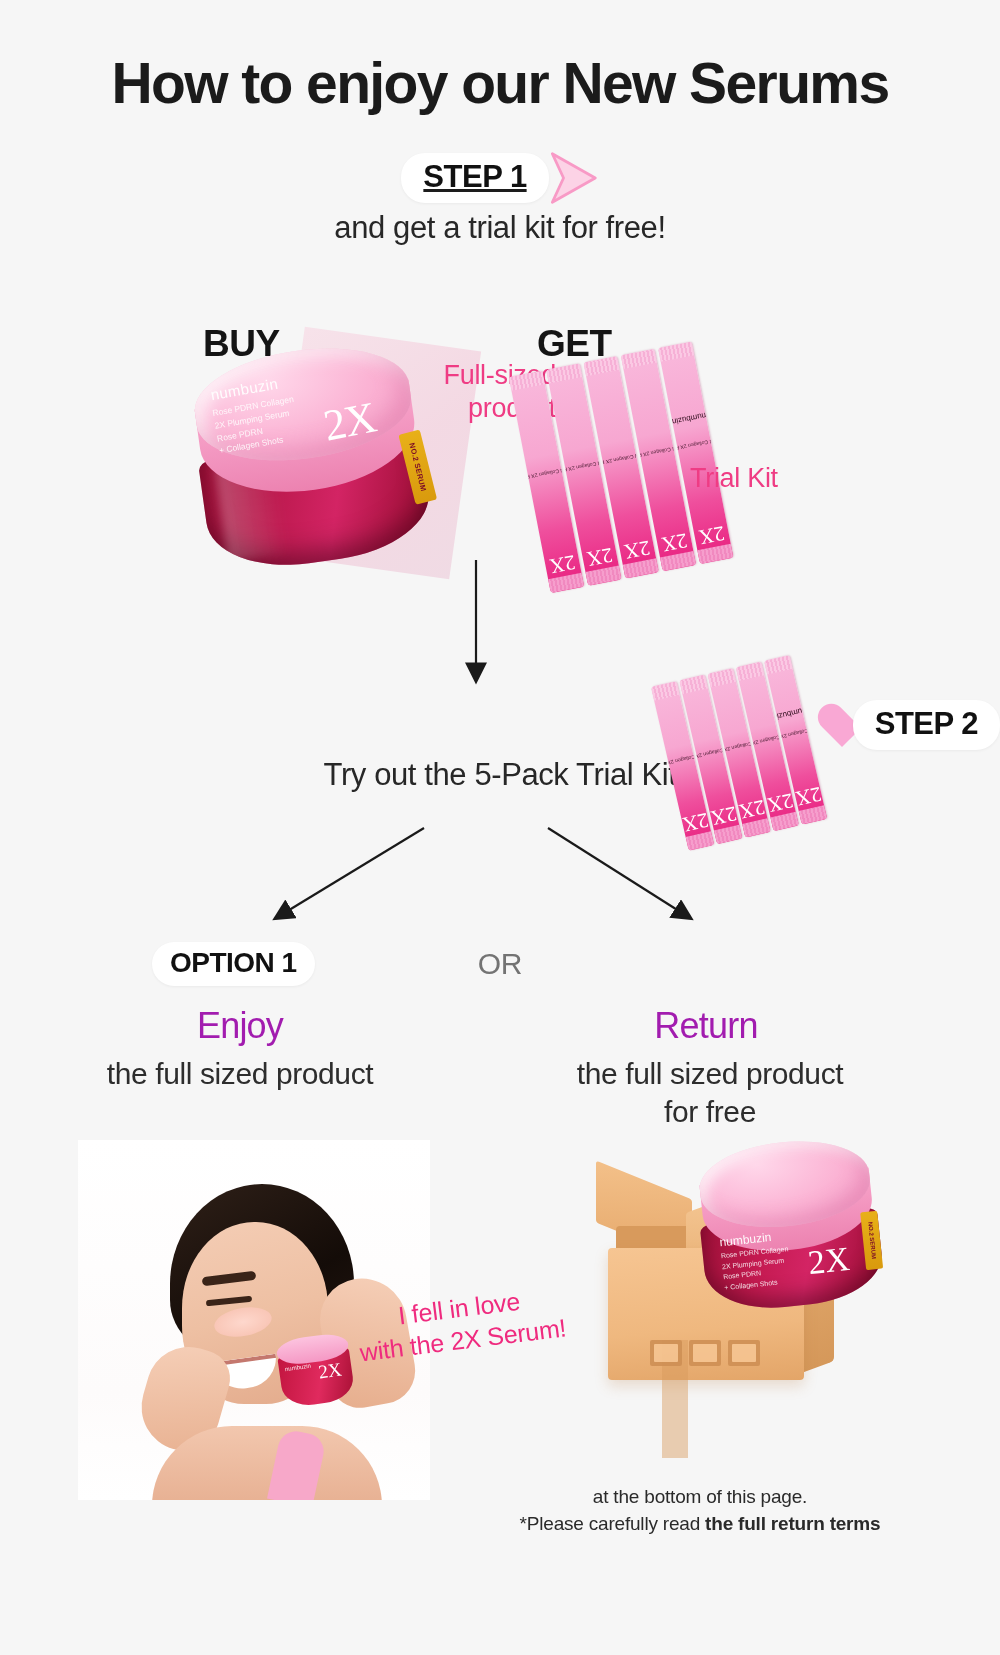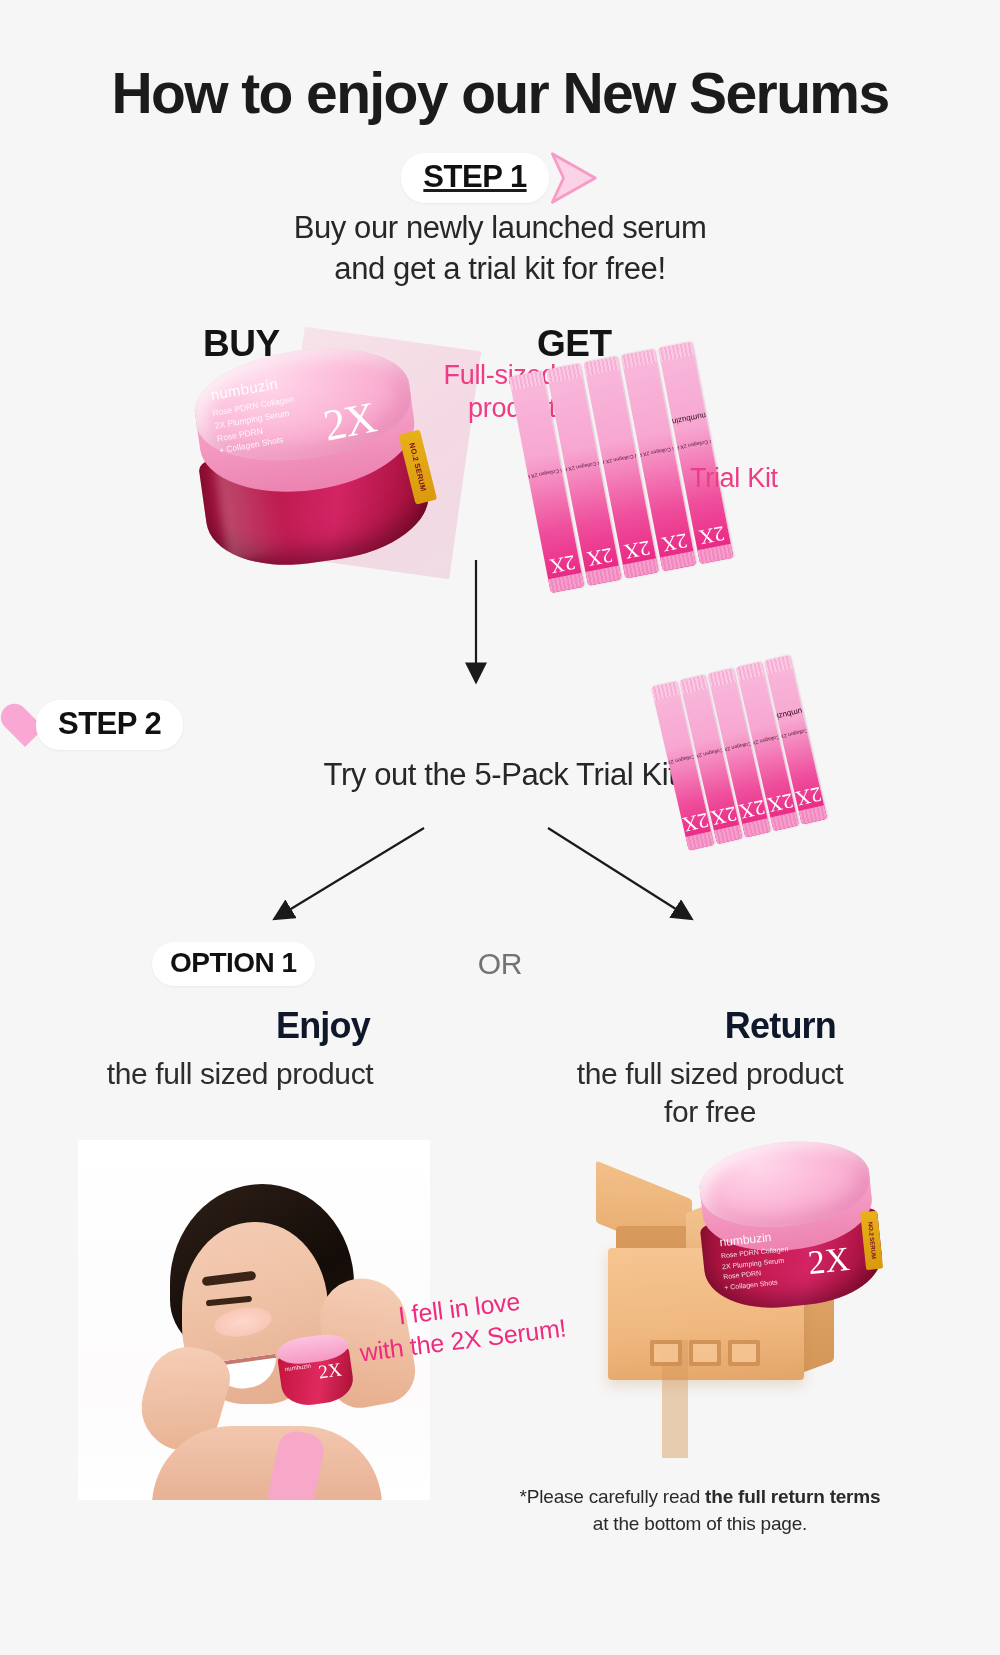--- a/index.html
+++ b/index.html
@@ -7,21 +7,21 @@
   html,body { background:#f5f5f5; }
   body {
     width:1000px; height:1655px; position:relative;
     font-family:"Liberation Sans", sans-serif;
     color:#1d1d1d; overflow:hidden;
   }
   .stage { position:absolute; inset:0; background:#f6f6f6; }
 
   
   .title {
-    position:absolute; top:60px; left:0; width:100%;
+    position:absolute; top:50px; left:0; width:100%;
     text-align:center; font-size:57px; font-weight:bold;
     letter-spacing:-1.6px; color:#1b1b1b;
   }
 
   
   .pill {
     background:#ffffff; border-radius:24px;
     padding:6px 22px 8px; display:inline-block;
     font-size:31px; font-weight:bold; letter-spacing:-0.5px;
     color:#111; line-height:1.15;
@@ -146,43 +146,43 @@
     transform:translate(-50%,-50%) rotate(180deg);
     color:#2e0d1c; font-size:8px;
   }
 
   
   .svg-layer { position:absolute; inset:0; width:1000px; height:1655px;
                pointer-events:none; }
 
   
   .step2-wrap { position:absolute; top:700px; left:0; width:100%;
-                display:flex; justify-content:flex-start; align-items:center; }
+                display:flex; justify-content:flex-end; align-items:center; }
   .heart { width:52px; height:48px; position:relative; margin-right:-16px; z-index:0; }
   .heart::before,.heart::after{
     content:""; position:absolute; top:4px; width:27px; height:42px;
     background:#f9a8d4; border-radius:27px 27px 0 0;
   }
   .heart::before{ left:25px; transform:rotate(-45deg); transform-origin:0 100%; }
   .heart::after { left:25px; transform:rotate(45deg);  transform-origin:100% 100%; }
   .step2-wrap .pill { position:relative; z-index:1; }
 
   .step2-text {
     position:absolute; top:757px; left:0; width:100%;
     text-align:center; font-size:31px; color:#272727; letter-spacing:-0.4px;
   }
 
   
   .opt1-badge { position:absolute; top:942px; left:152px;text-align:center; }
   .opt2-badge { position:absolute; top:942px; left:622px; }
   .or-label   { position:absolute; top:947px; left:0; width:100%; text-align:center;
                 font-size:30px; color:#737373; letter-spacing:-0.3px; }
 
-  .opt-head { position:absolute; font-size:36px; font-weight:bold;
-              letter-spacing:-0.8px; color:#0f172a; text-align:right; }
+  .opt-head { position:absolute; font-size:36px; font-weight:normal;
+              letter-spacing:-0.8px; color:#a21caf; text-align:center; }
   .opt-sub  { position:absolute; font-size:30px; line-height:1.25;
               letter-spacing:-0.4px; color:#2d2d2d; text-align:center; }
   .o1-head { top:1005px; left:110px; width:260px; }
   .o1-sub  { top:1055px; left:40px;  width:400px; }
   .o2-head { top:1005px; left:576px; width:260px; }
   .o2-sub  { top:1055px; left:500px; width:420px; }
 
   
   .photo {
     position:absolute; top:1140px; left:78px; width:352px; height:360px;
@@ -301,21 +301,20 @@
   <div class="title">How to enjoy our New Serums</div>
 
   <div class="step1-wrap">
     <span class="pill">STEP 1</span>
     <svg class="tri-arrow" viewBox="0 0 60 60">
       <polygon points="10,4 56,30 10,56 22,30" fill="#fcd3e6" stroke="#f89ac6" stroke-width="3" stroke-linejoin="round"></polygon>
     </svg>
   </div>
 
   <div class="step1-text">
-    <div>Buy our newly launched serum</div>
     <div>and get a trial kit for free!</div>
   </div>
 
   <div class="lbl-buy">BUY</div>
   <div class="lbl-get">GET</div>
 
   <div class="paper-bg"></div>
 
   <div class="jar">
     <div class="body"></div>
@@ -473,19 +472,19 @@
     <div class="desc2">
       <div>Rose PDRN Collagen</div>
       <div>2X Plumping Serum</div>
       <div>Rose PDRN</div>
       <div>+ Collagen Shots</div>
     </div>
     <div class="twox2">2X</div>
   </div>
 
   <div class="footer">
+    <div>at the bottom of this page.</div>
     <div>
       <span>*Please carefully read </span><b>the full return terms</b>
     </div>
-    <div>at the bottom of this page.</div>
   </div>
 
 </div>
 
 </body></html>

